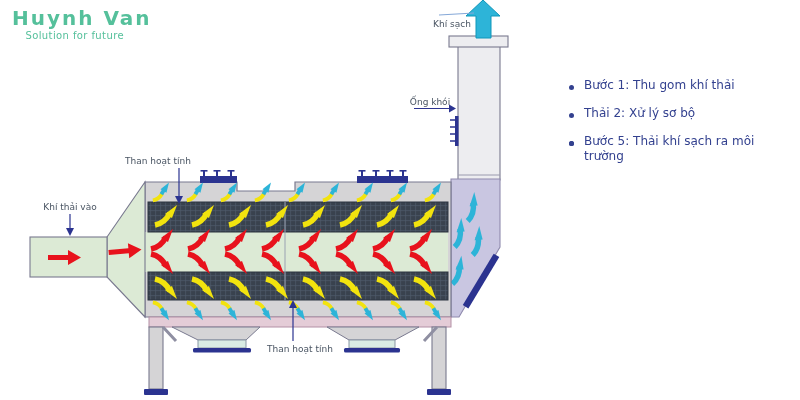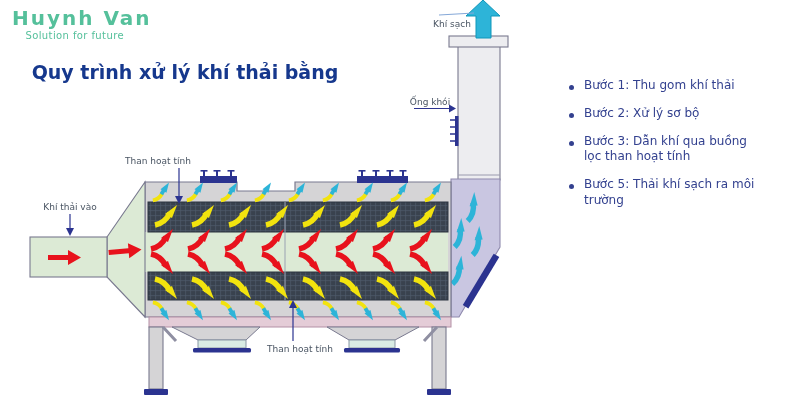--- a/index.html
+++ b/index.html
@@ -39,27 +39,26 @@
 </style>
 </head>
 <body>
 
 <div class="logo">
   <div class="logo-brand">Huynh Van</div>
   <div class="logo-tag">Solution for future</div>
 </div>
 
 <div class="title">
-  <span>Quy trình xử lý khí thải bằng</span>
 </div>
 
 <ul class="steps">
   <li><span class="dot"></span><span>Bước 1: Thu gom khí thải</span></li>
-  <li><span class="dot"></span><span>Bước 2: Xử lý sơ bộ</span></li>
-  <li><span class="dot"></span><span>Bước 3: Dẫn khí qua buồng lọc than hoạt tính</span></li>
+  <li><span class="dot"></span><span>Thải 2: Xử lý sơ bộ</span></li>
+  <li><span class="dot"></span></li>
   <li><span class="dot"></span><span>Bước 5: Thải khí sạch ra môi trường</span></li>
 </ul>
 
 <svg class="diagram" width="545" height="400" viewBox="0 0 545 400">
   <defs>
     <pattern id="carbonpat" width="5" height="5" patternUnits="userSpaceOnUse">
       <rect width="5" height="5" fill="var(--carbon,#39424e)"></rect>
       <path d="M0 .6H5M.6 0V5" stroke="#4d5a6a" stroke-width=".7"></path>
     </pattern>
     <g id="sw-up">

